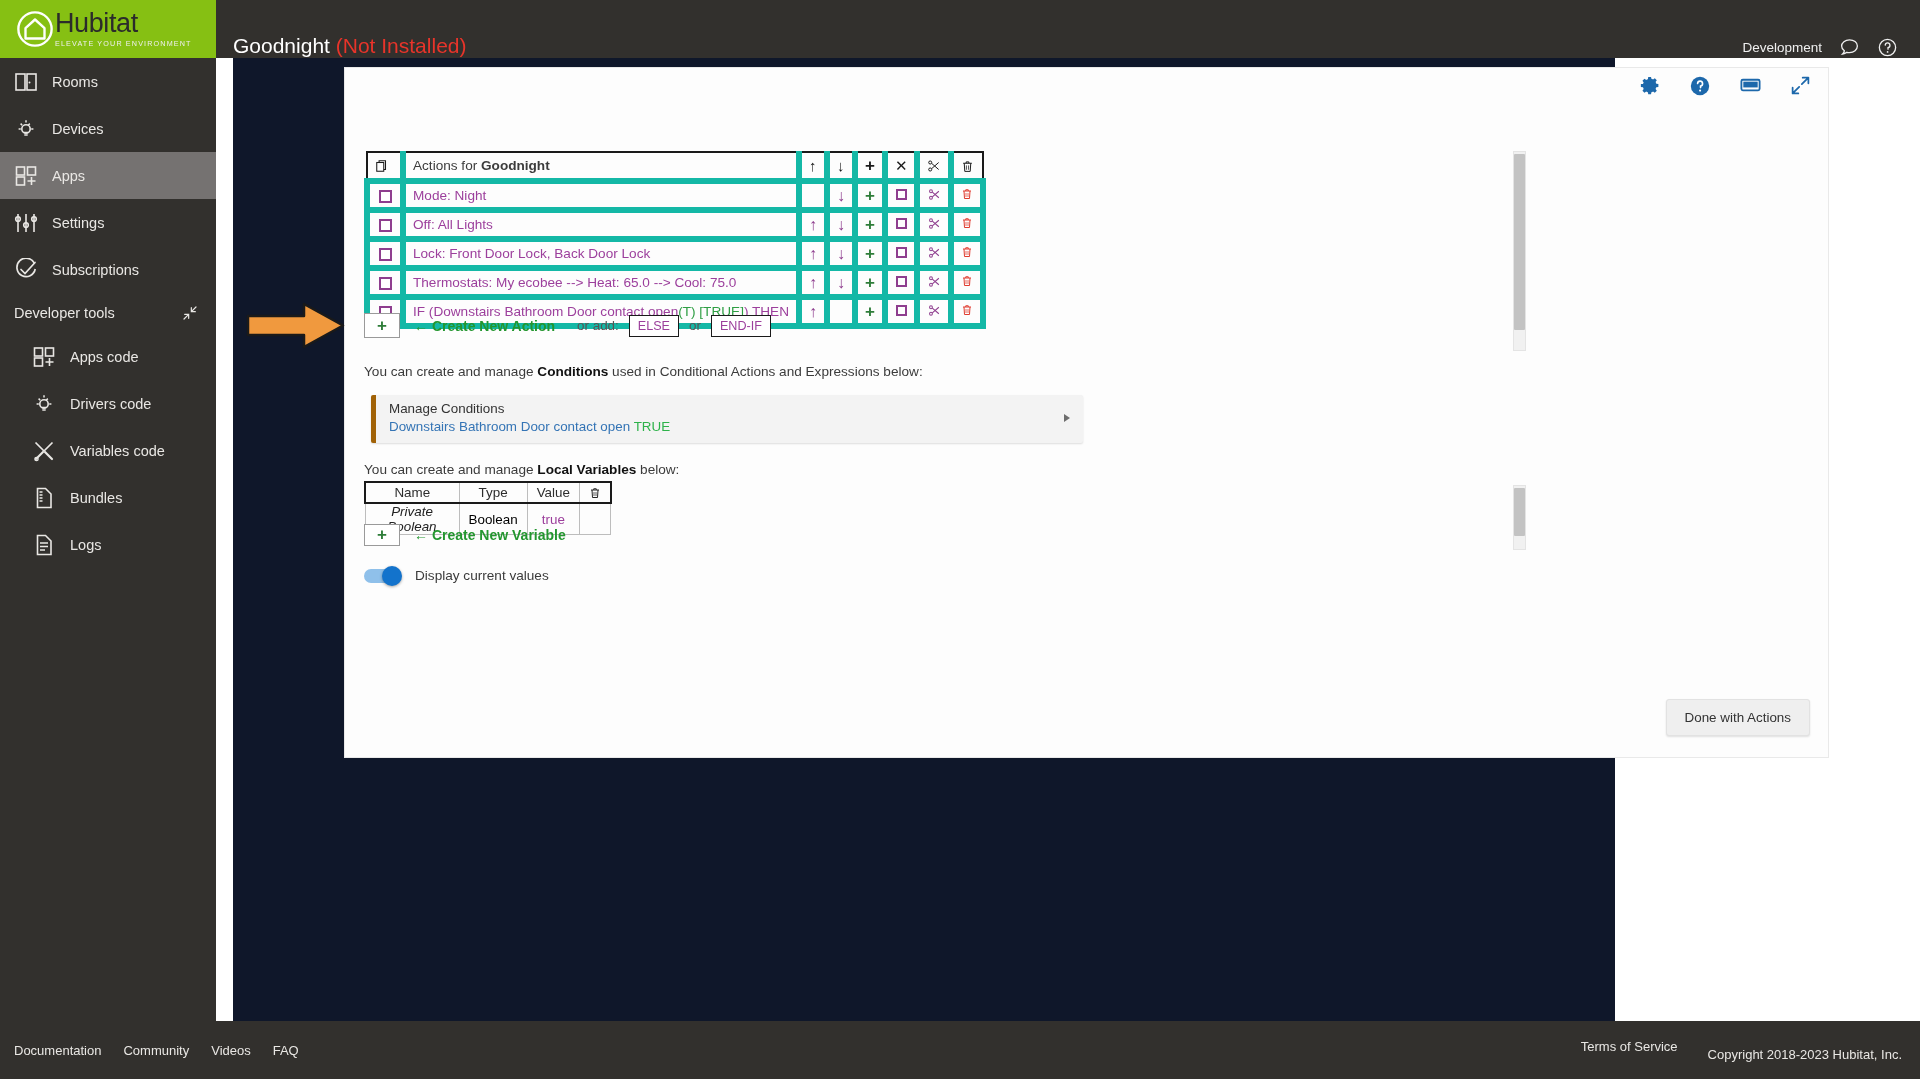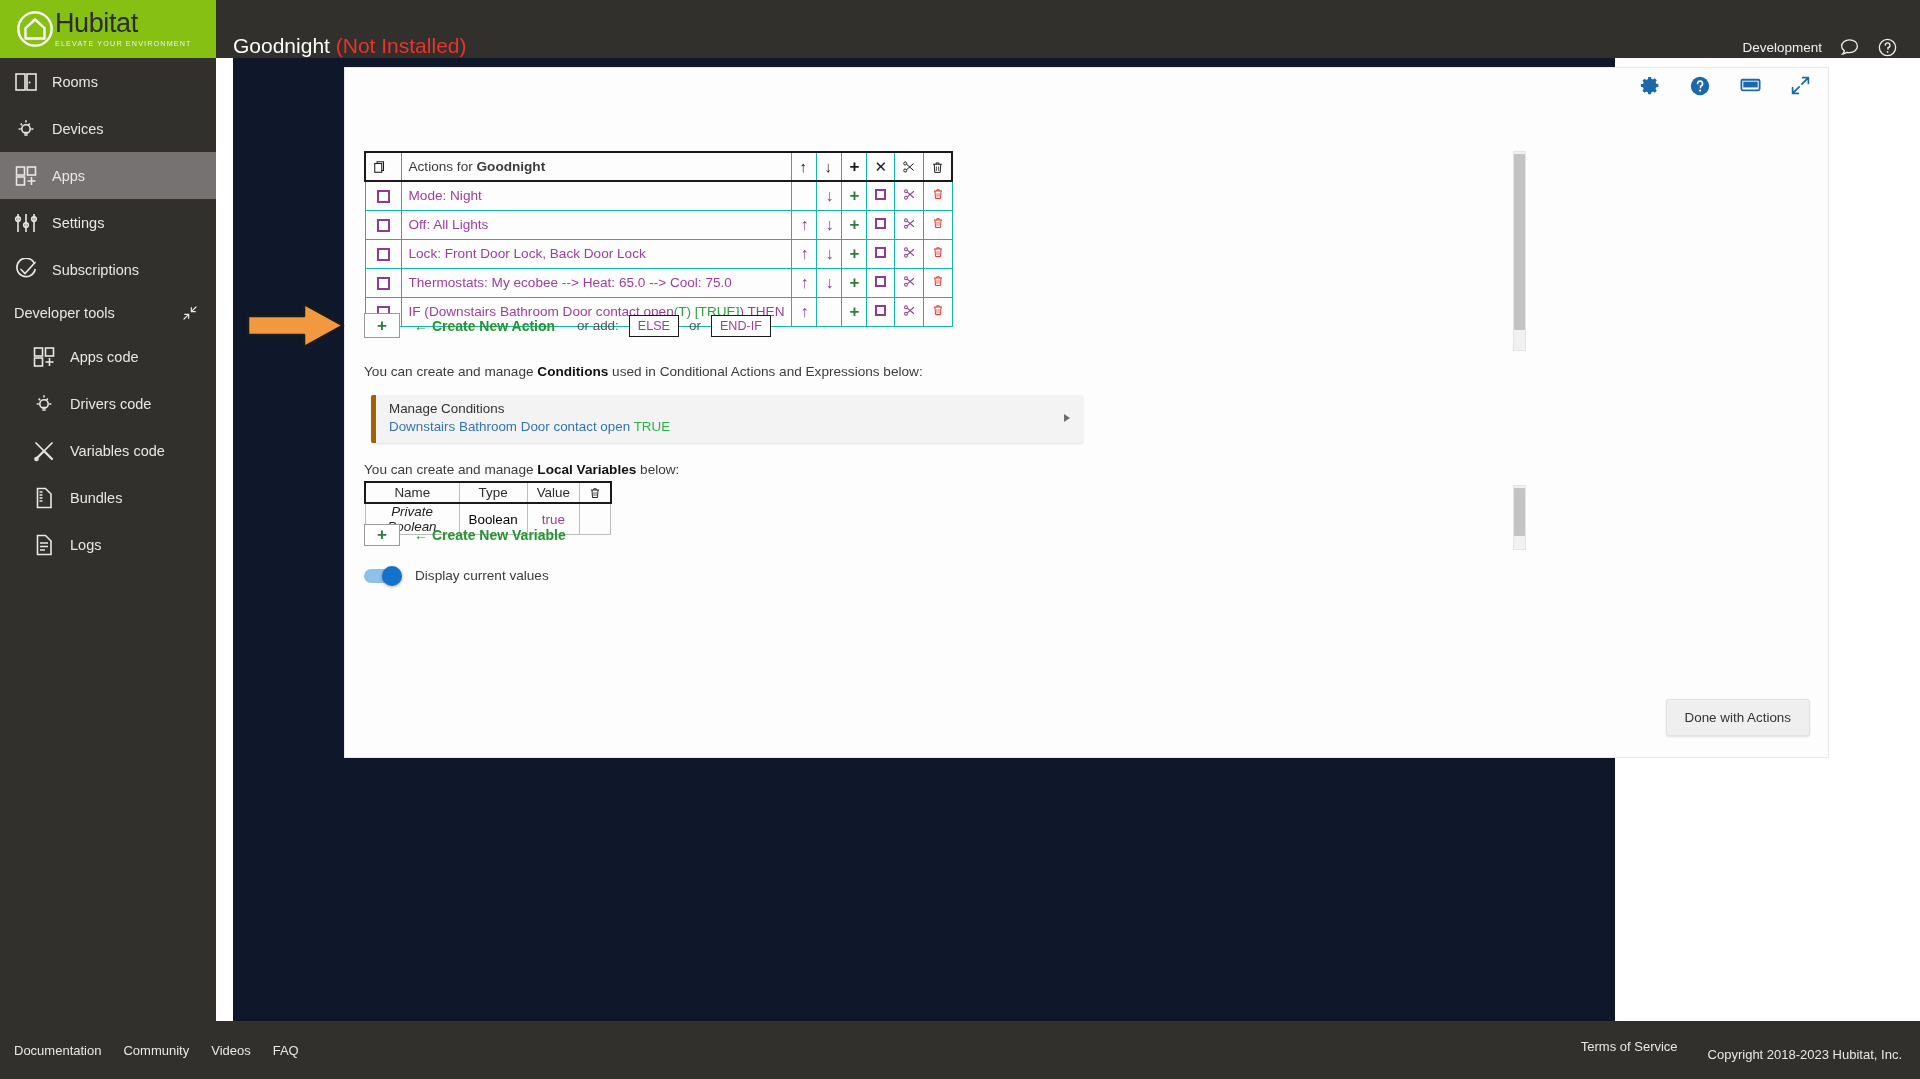--- a/index.html
+++ b/index.html
@@ -89,21 +89,21 @@
   .card-tools {
     position: absolute; right: 17px; top: 6px;
     display: flex; align-items: center; gap: 28px;
   }
   .card-tools svg { display: block; cursor: pointer; }
 
   
   .actions-wrap { position: absolute; left: 19px; top: 83px; }
   table.actions { border-collapse: collapse; font-size: 13.6px; }
   table.actions th, table.actions td {
-    border: 1px solid #14b8a6;
+    border: 6px solid #14b8a6;
     height: 29px; padding: 0 7px;
     vertical-align: middle;
   }
   table.actions thead th {
     border-top: 2px solid #1a1a1a;
     border-bottom: 2px solid #1a1a1a;
     color: #3c3c3c; font-weight: 400; text-align: left;
   }
   table.actions thead th.first {
     border-left: 2px solid #1a1a1a;

